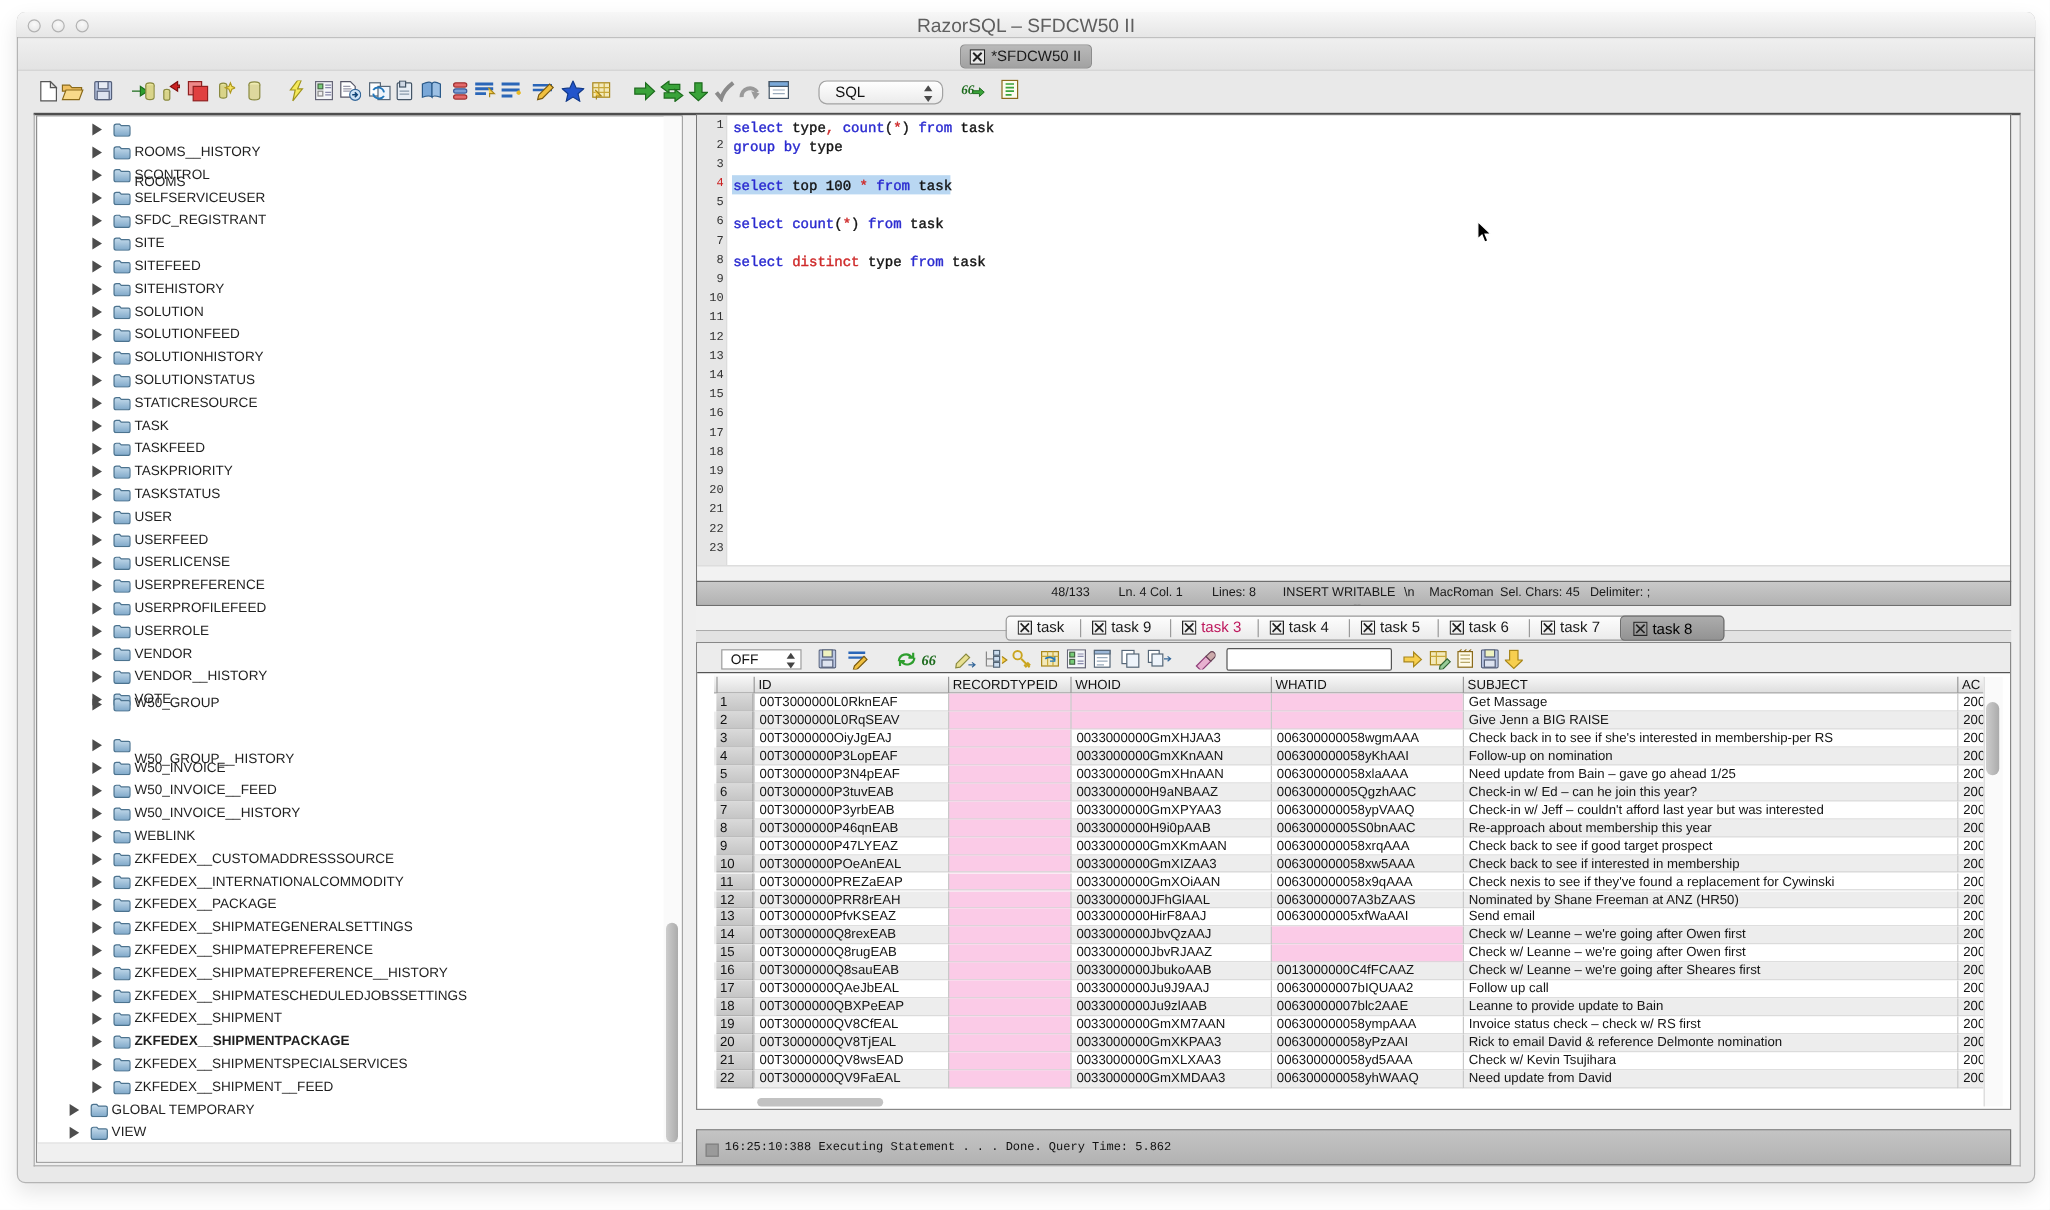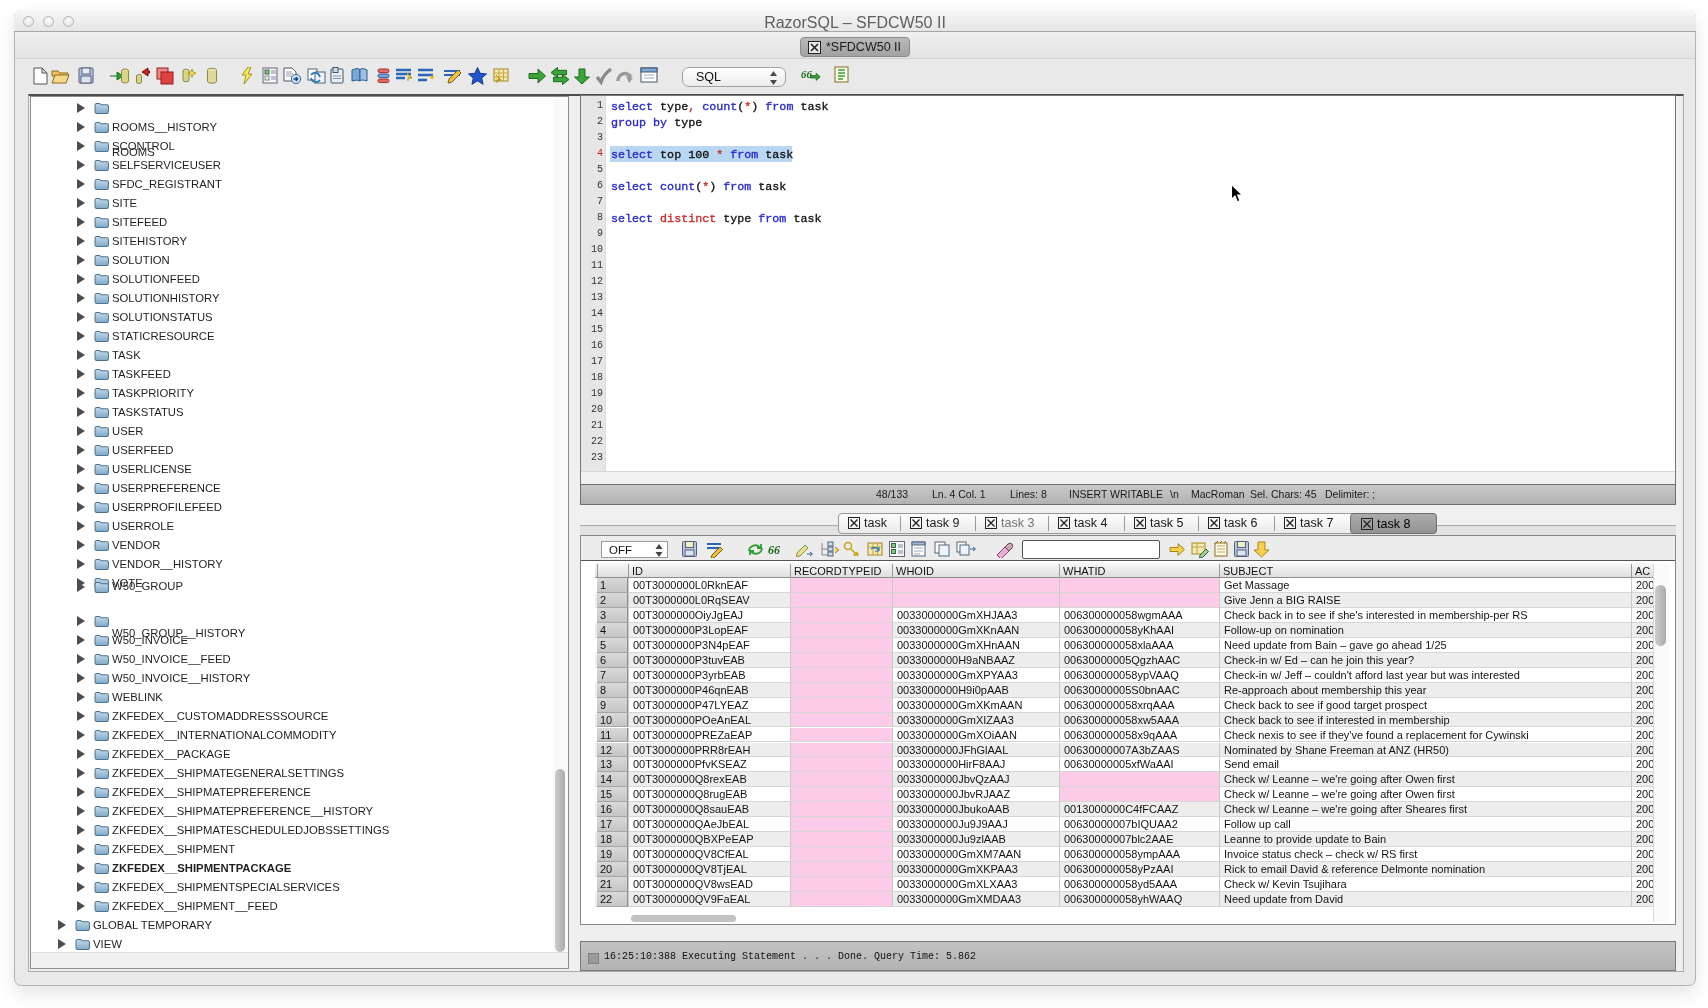--- a/index.html
+++ b/index.html
@@ -480,21 +480,21 @@
       <rect x="0.5" y="0.5" width="11" height="11" fill="none" stroke="#222"></rect>
       <path d="M2.5 2.5 L9.5 9.5 M9.5 2.5 L2.5 9.5" stroke="#222" stroke-width="1.4"></path>
     </svg>
     <span style="position:absolute;left:26px;">task</span>
   </div><div class="abs" style="left:900px;top:516px;width:1px;height:15px;background:#9a9a9a;"></div><div class="abs" style="left:900px;top:513px;width:75px;height:21px;color:#1a1a1a;font-size:12.5px;line-height:20px;">
     <svg width="12" height="12" style="position:absolute;left:10px;top:4px" viewBox="0 0 12 12">
       <rect x="0.5" y="0.5" width="11" height="11" fill="none" stroke="#222"></rect>
       <path d="M2.5 2.5 L9.5 9.5 M9.5 2.5 L2.5 9.5" stroke="#222" stroke-width="1.4"></path>
     </svg>
     <span style="position:absolute;left:26px;">task 9</span>
-  </div><div class="abs" style="left:975px;top:516px;width:1px;height:15px;background:#9a9a9a;"></div><div class="abs" style="left:975px;top:513px;width:73px;height:21px;color:#737373;font-size:12.5px;line-height:20px;">
+  </div><div class="abs" style="left:975px;top:516px;width:1px;height:15px;background:#9a9a9a;"></div><div class="abs" style="left:975px;top:513px;width:73px;height:21px;color:#be185d;font-size:12.5px;line-height:20px;">
     <svg width="12" height="12" style="position:absolute;left:10px;top:4px" viewBox="0 0 12 12">
       <rect x="0.5" y="0.5" width="11" height="11" fill="none" stroke="#222"></rect>
       <path d="M2.5 2.5 L9.5 9.5 M9.5 2.5 L2.5 9.5" stroke="#222" stroke-width="1.4"></path>
     </svg>
     <span style="position:absolute;left:26px;">task 3</span>
   </div><div class="abs" style="left:1048px;top:516px;width:1px;height:15px;background:#9a9a9a;"></div><div class="abs" style="left:1048px;top:513px;width:76px;height:21px;color:#1a1a1a;font-size:12.5px;line-height:20px;">
     <svg width="12" height="12" style="position:absolute;left:10px;top:4px" viewBox="0 0 12 12">
       <rect x="0.5" y="0.5" width="11" height="11" fill="none" stroke="#222"></rect>
       <path d="M2.5 2.5 L9.5 9.5 M9.5 2.5 L2.5 9.5" stroke="#222" stroke-width="1.4"></path>
     </svg>

